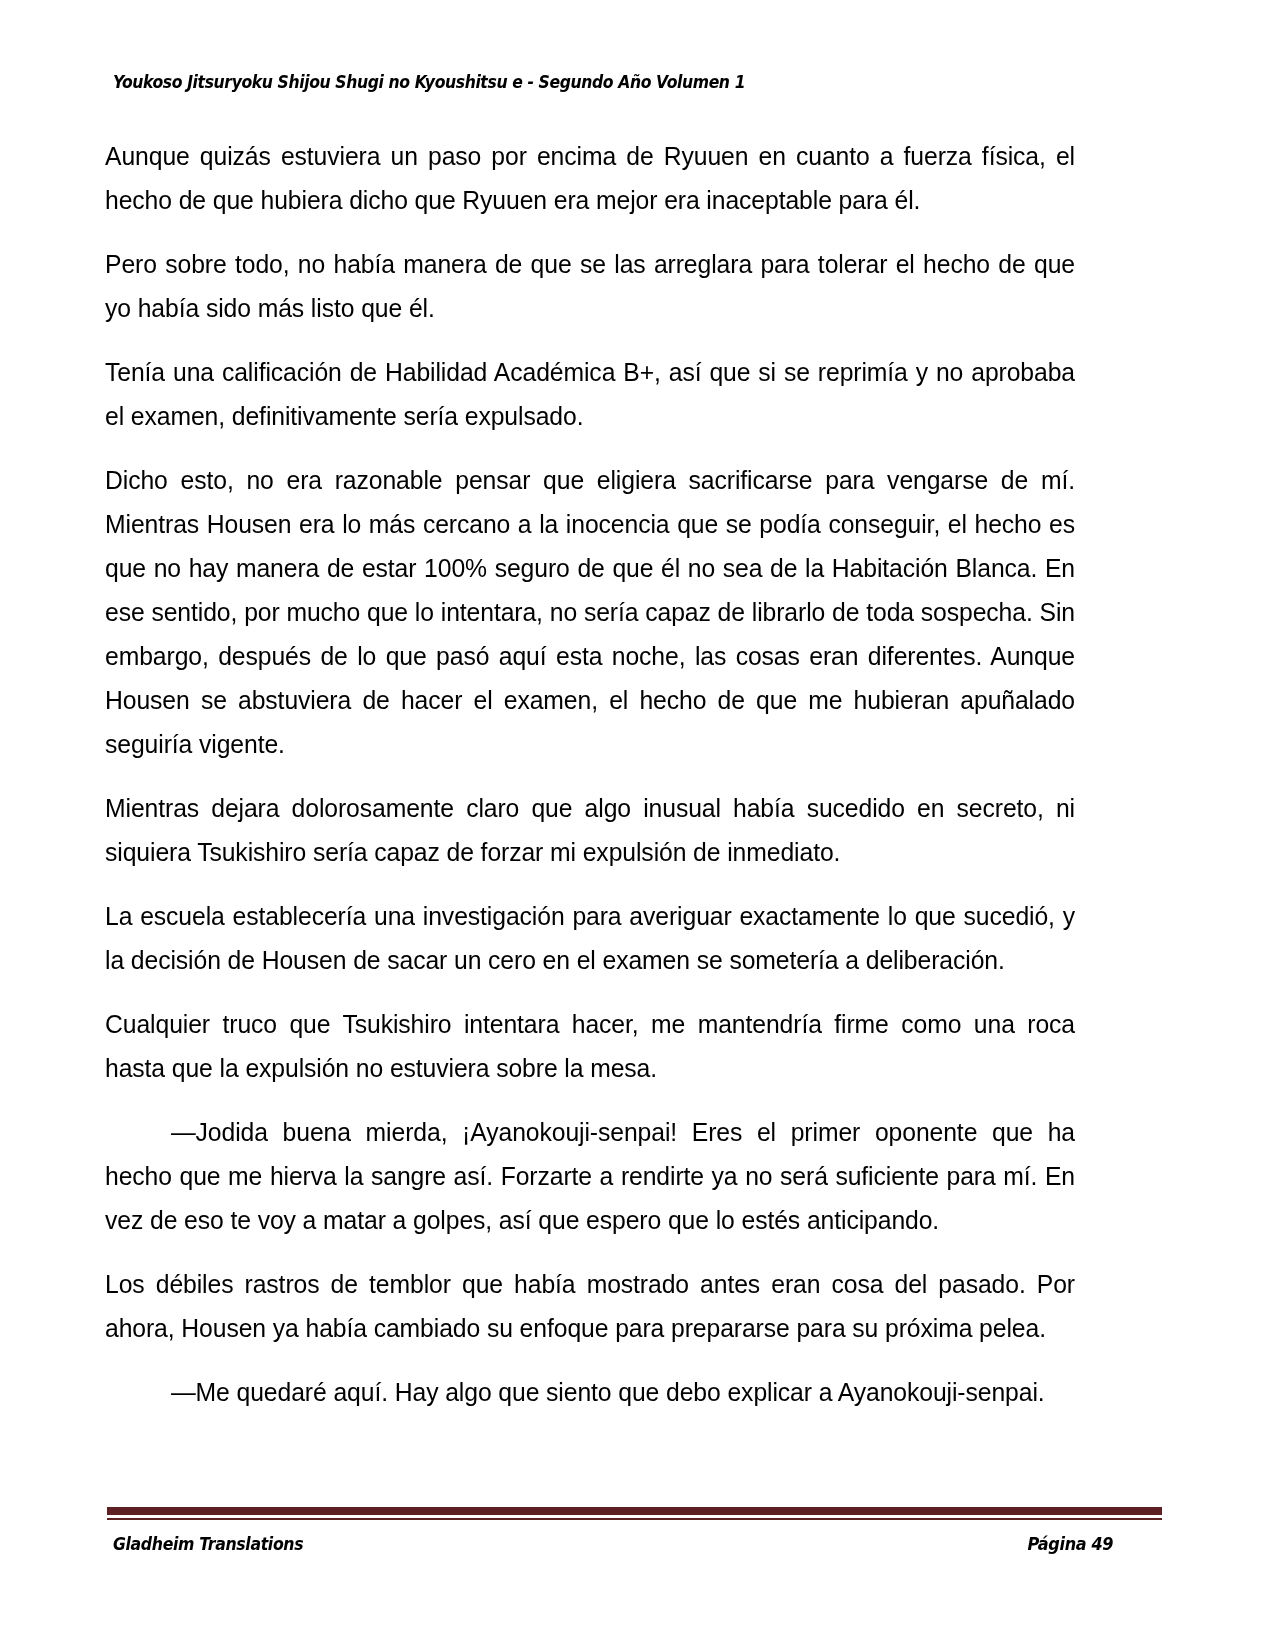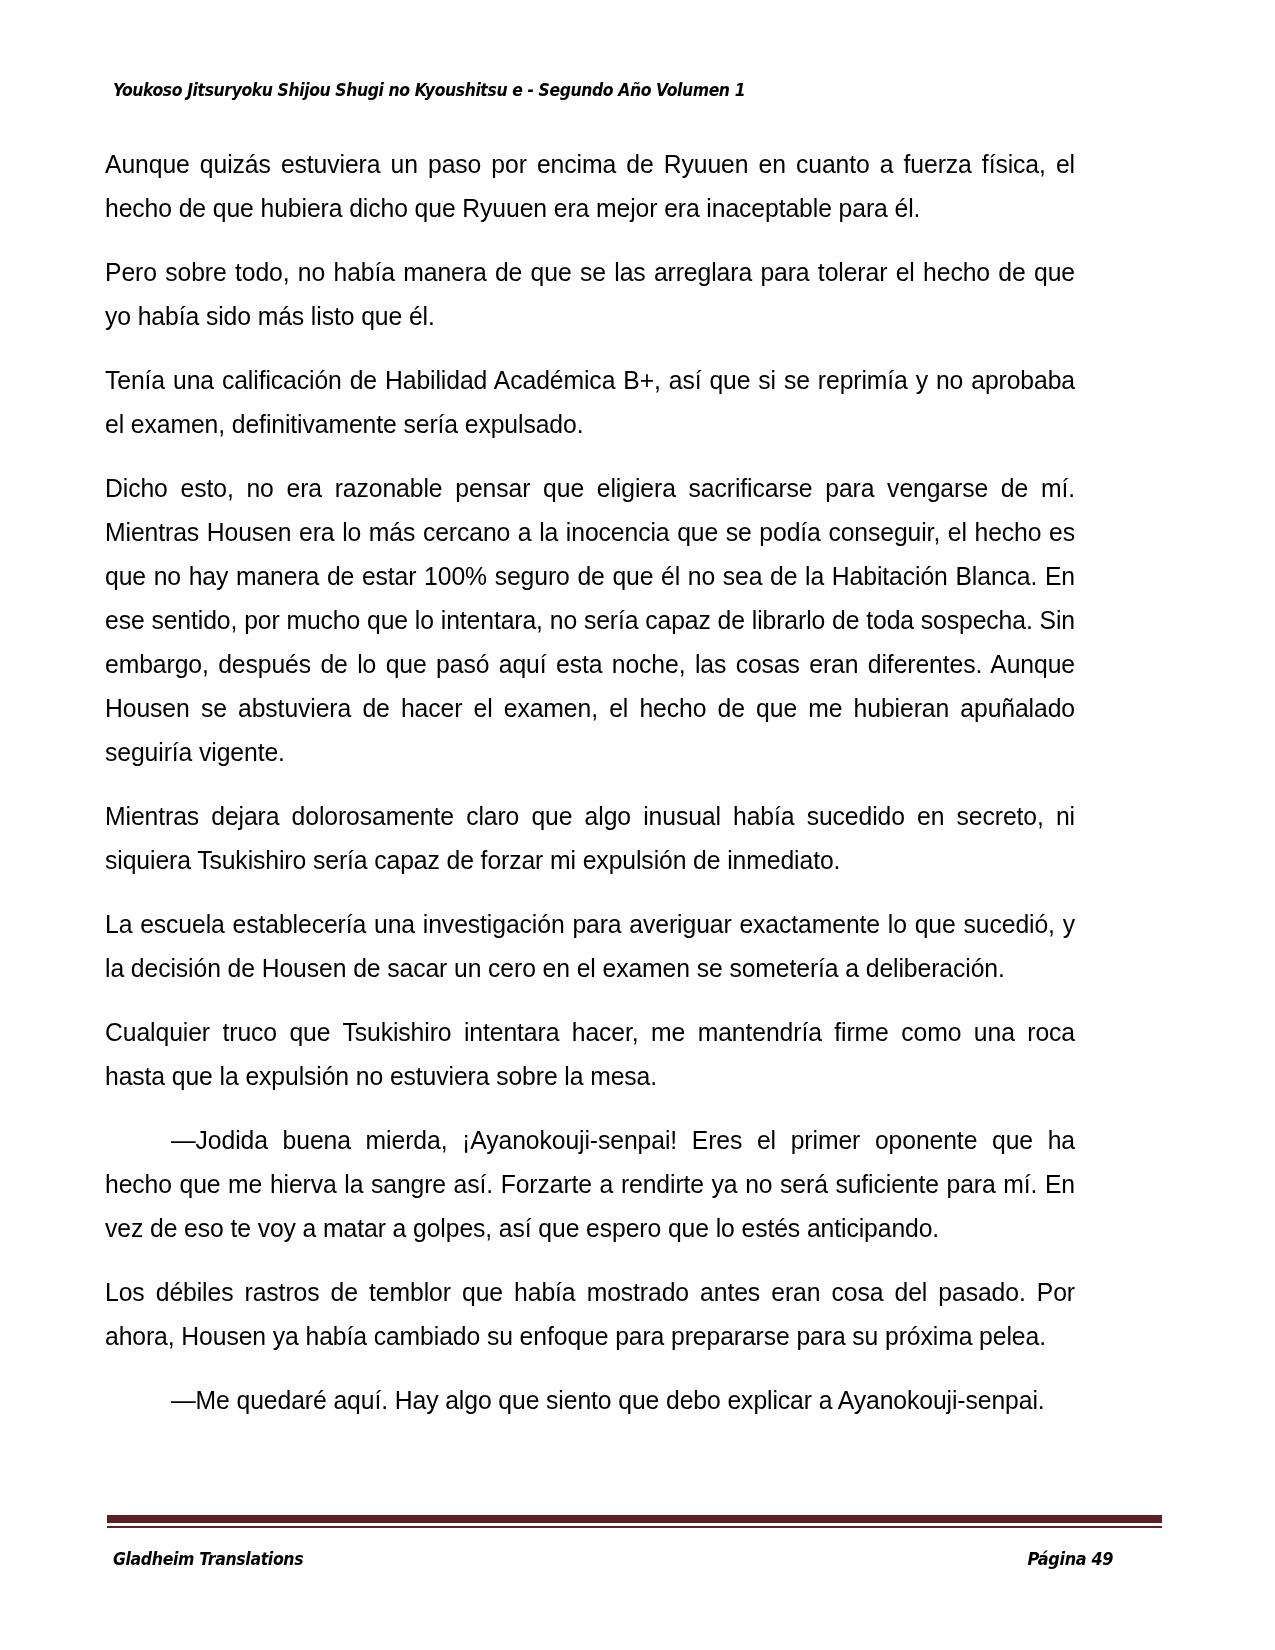--- a/index.html
+++ b/index.html
@@ -12,21 +12,21 @@
     height: 1650px;
     font-family: "Liberation Sans", sans-serif;
     color: #000000;
     overflow: hidden;
     position: relative;
   }
 
   .page {
     position: absolute;
     left: 0;
-    top: 12px;
+    top: 4px;
     width: 1275px;
     height: 1314px;
     box-sizing: border-box;
   }
 
   
   .running-header {
     position: absolute;
     left: 113px;
     top: 68px;
@@ -94,21 +94,21 @@
     width: 100%;
   }
 
   .footer {
     position: absolute;
     left: 113px;
     top: 1523px;
     width: 1000px;
     height: 34px;
     display: flex;
-    align-items: flex-end;
+    align-items: center;
     justify-content: space-between;
     gap: 20px;
   }
   .footer-left,
   .footer-right {
     font-family: "DejaVu Sans", sans-serif;
     font-size: 17.5px;
     font-weight: bold;
     font-style: italic;
     letter-spacing: -0.4px;

